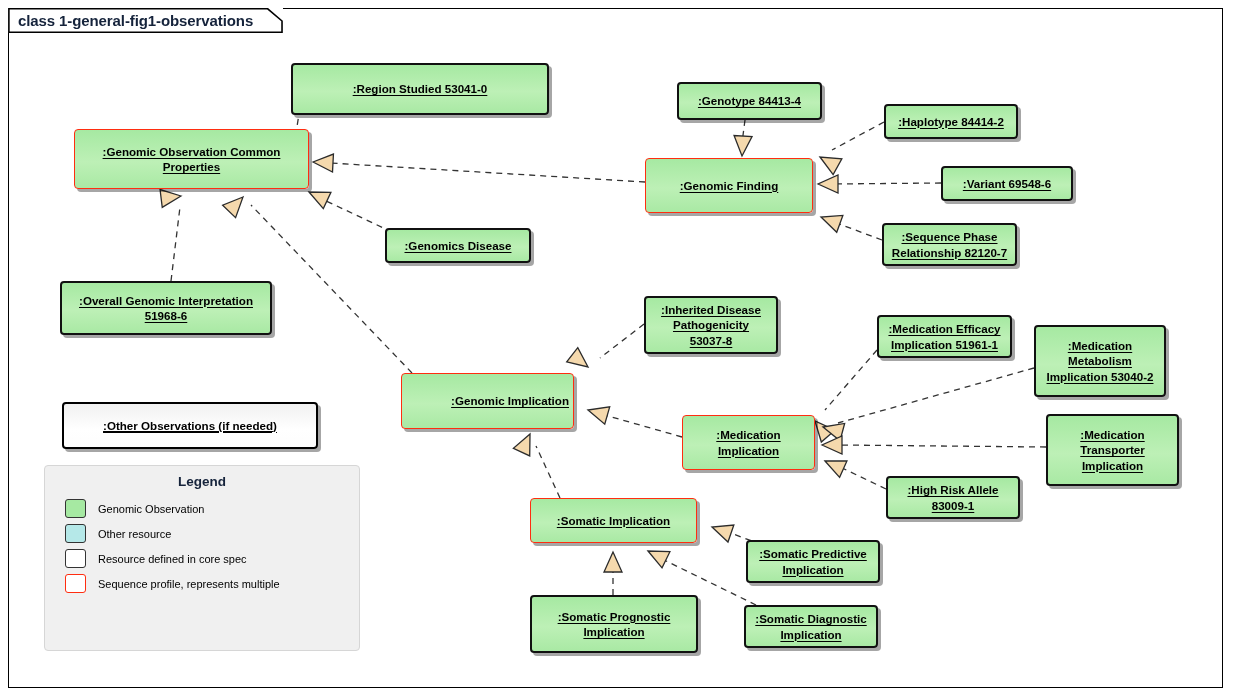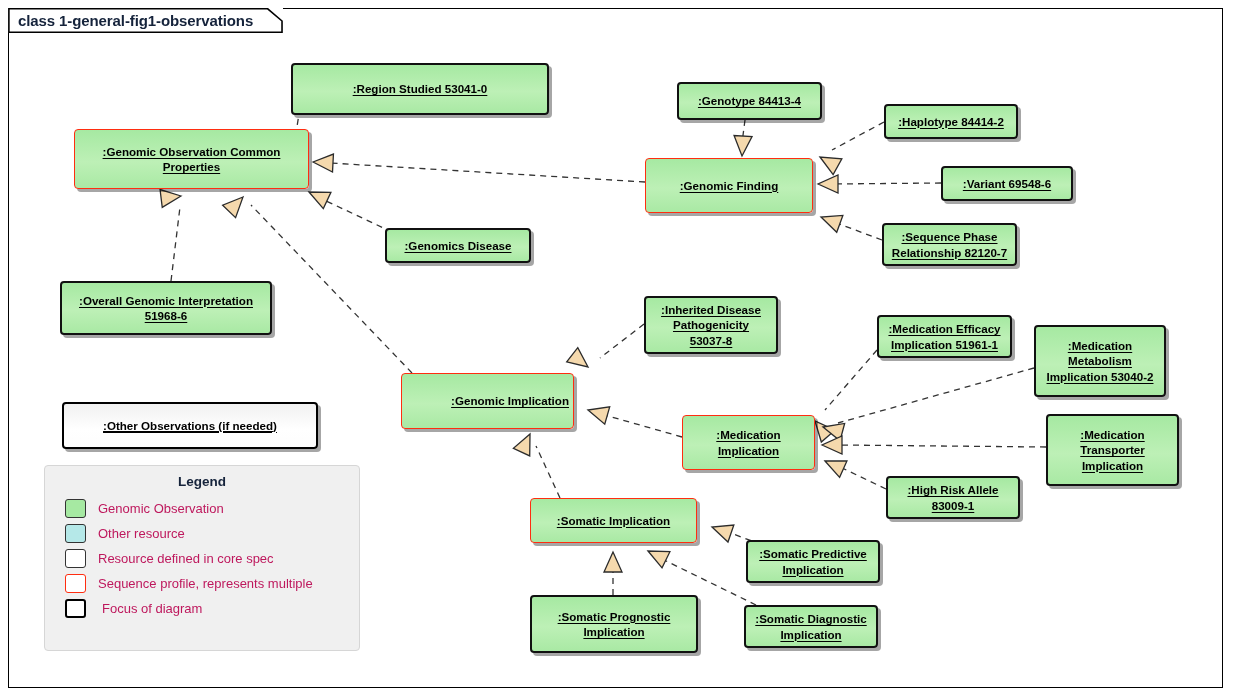--- a/index.html
+++ b/index.html
@@ -133,22 +133,22 @@
     box-sizing: border-box;
     flex: 0 0 auto;
     margin-right: 12px;
   }
   .sw-green  { background: #a6e9a2; border: 1.3px solid #333333; }
   .sw-blue   { background: #b5e8e8; border: 1.3px solid #333333; }
   .sw-white  { background: #ffffff; border: 1.3px solid #333333; }
   .sw-red    { background: #ffffff; border: 1.4px solid #ff2d10; }
   .sw-focus  { background: #ffffff; border: 2.6px solid #000000; margin-right: 16px; }
   .legend-label {
-    font-size: 13px;
-    color: #be185d;
+    font-size: 11px;
+    color: #000000;
     white-space: nowrap;
   }
 </style>
 </head>
 <body>
 
 <div id="stage">
 
   <div id="frame"></div>
 
@@ -331,20 +331,16 @@
           <span class="legend-label">Other resource</span>
         </div>
         <div class="legend-row">
           <span class="legend-swatch sw-white"></span>
           <span class="legend-label">Resource defined in core spec</span>
         </div>
         <div class="legend-row">
           <span class="legend-swatch sw-red"></span>
           <span class="legend-label">Sequence profile, represents multiple</span>
         </div>
-        <div class="legend-row">
-          <span class="legend-swatch sw-focus"></span>
-          <span class="legend-label">Focus of diagram</span>
-        </div>
       </div>
   </div>
 
 </div>
 
 </body></html>

